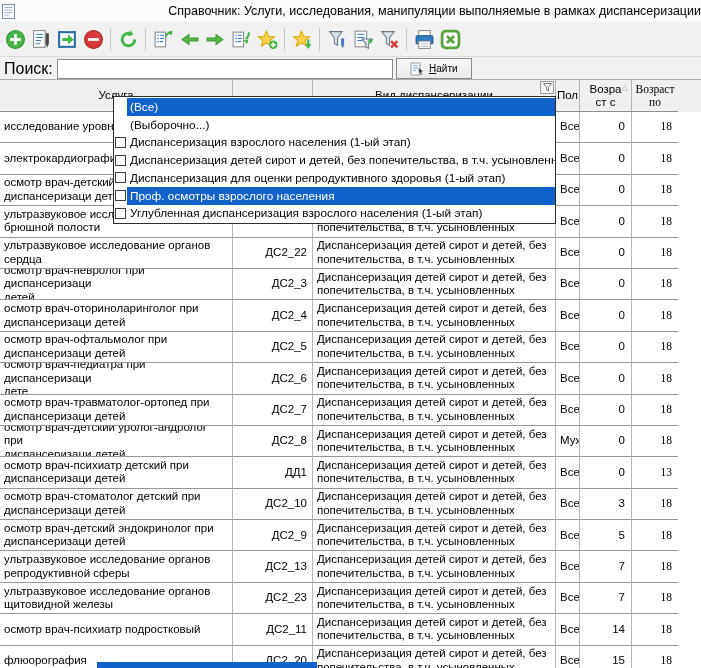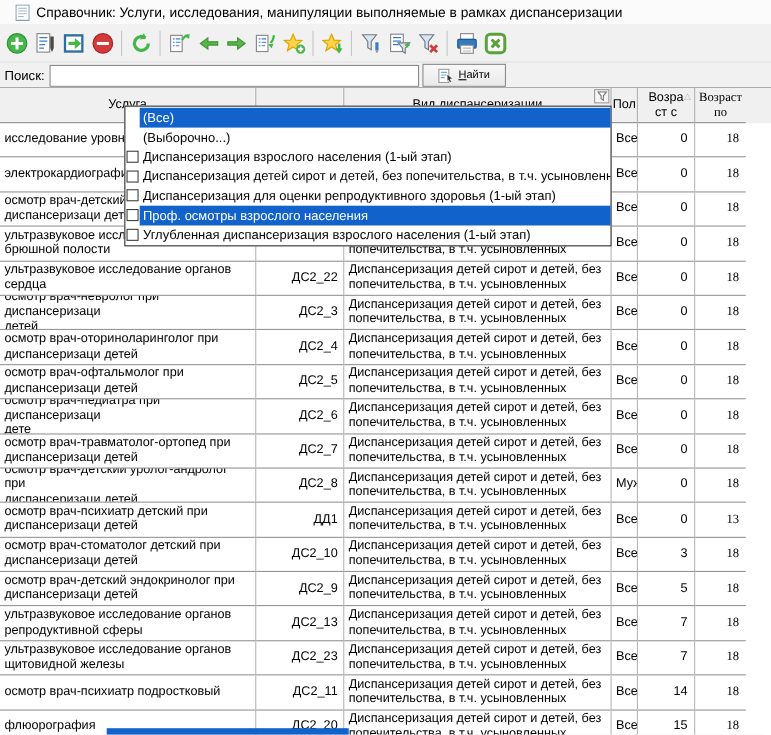--- a/index.html
+++ b/index.html
@@ -2,29 +2,29 @@
 <html><head>
 <meta charset="utf-8">
 <style>
   html,body{margin:0;padding:0;}
   body{
     width:701px;height:668px;overflow:hidden;position:relative;
     font-family:"Liberation Sans","DejaVu Sans",sans-serif;
     background:#f0f0f0;color:#000;
   }
   
-  .titlebar{height:22px;display:flex;align-items:center;background:#fbfbfb;padding-left:14px;gap:6px;}
+  .titlebar{height:22px;display:flex;align-items:center;background:#fbfbfb;padding-left:2px;gap:6px;justify-content:space-between;}
   .titlebar .ttl{font-size:12.5px;white-space:nowrap;}
   
   .toolbar{height:34px;background:#f1f1f1;border-bottom:1px solid #dcdcdc;display:flex;align-items:center;padding-left:2px;}
   .tbtn{width:26px;height:27px;border:none;background:transparent;display:flex;align-items:center;justify-content:center;padding:0;cursor:pointer;}
   .tsep{width:1px;height:23px;background:#c6c6c6;margin:0 4px;}
   
   .searchrow{height:23px;background:#f1f1f1;display:flex;align-items:center;padding-left:4px;}
-  .searchrow .lbl{font-size:12px;margin-right:4px;}
+  .searchrow .lbl{font-size:16px;margin-right:4px;}
   .searchrow input{width:328px;height:18px;border:1px solid #8a8a8a;font-size:11.5px;padding:0 3px;background:#fff;outline:none;}
   .findbtn{margin-left:3px;height:21px;width:76px;border:1px solid #8a8a8a;background:linear-gradient(#f8f8f8,#e9e9e9);font-size:10px;display:flex;align-items:center;justify-content:center;gap:4px;cursor:pointer;}
   
   .table{position:absolute;left:0;top:79px;width:701px;bottom:0;background:#fff;overflow:hidden;}
   .thead{display:flex;height:33px;background:#f0f0f0;border-top:1px solid #ababab;box-sizing:border-box;}
   .hcell{box-sizing:border-box;border-right:1px solid #b2b2b2;border-bottom:1px solid #8f8f8f;display:flex;align-items:center;justify-content:center;text-align:center;font-size:11.5px;line-height:13px;position:relative;overflow:hidden;cursor:default;}
   .row{display:flex;height:31.4px;}
   .cell{box-sizing:border-box;border-right:1px solid #b7b7b7;border-bottom:1px solid #969696;display:flex;align-items:center;font-size:11.5px;line-height:13.5px;overflow:hidden;white-space:pre-line;}
   .c1{width:233px;} .c2{width:80px;} .c3{width:243px;} .c4{width:24px;} .c5{width:52px;text-align:center;} .c6{width:46px;border-right:none;font-family:Liberation Serif, serif;}
   .cell.c1{padding:0 3px 0 4px;}

